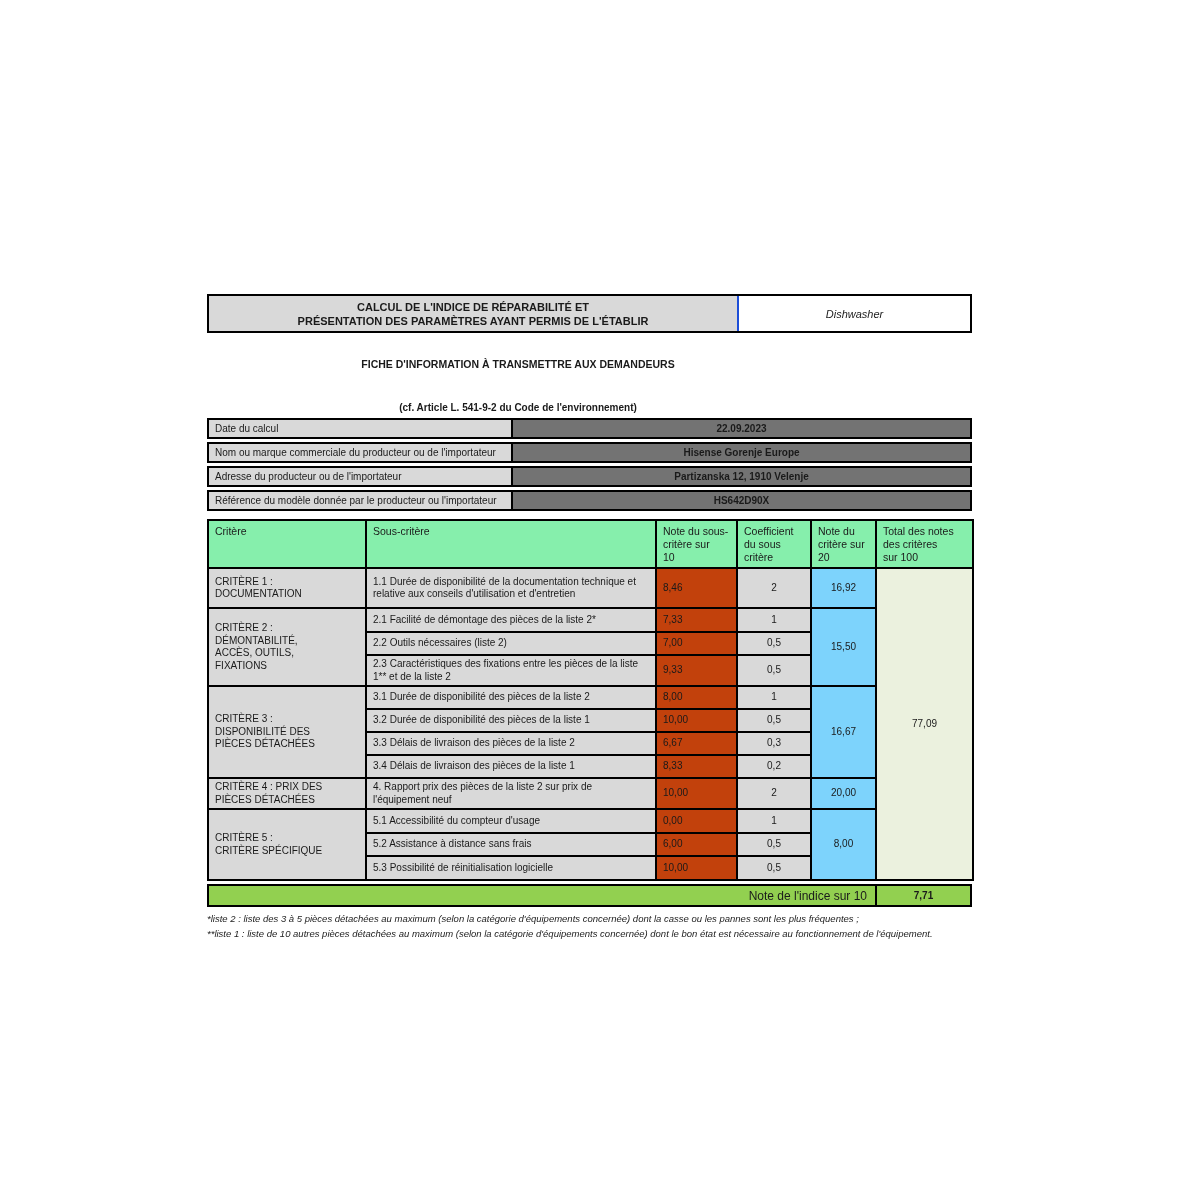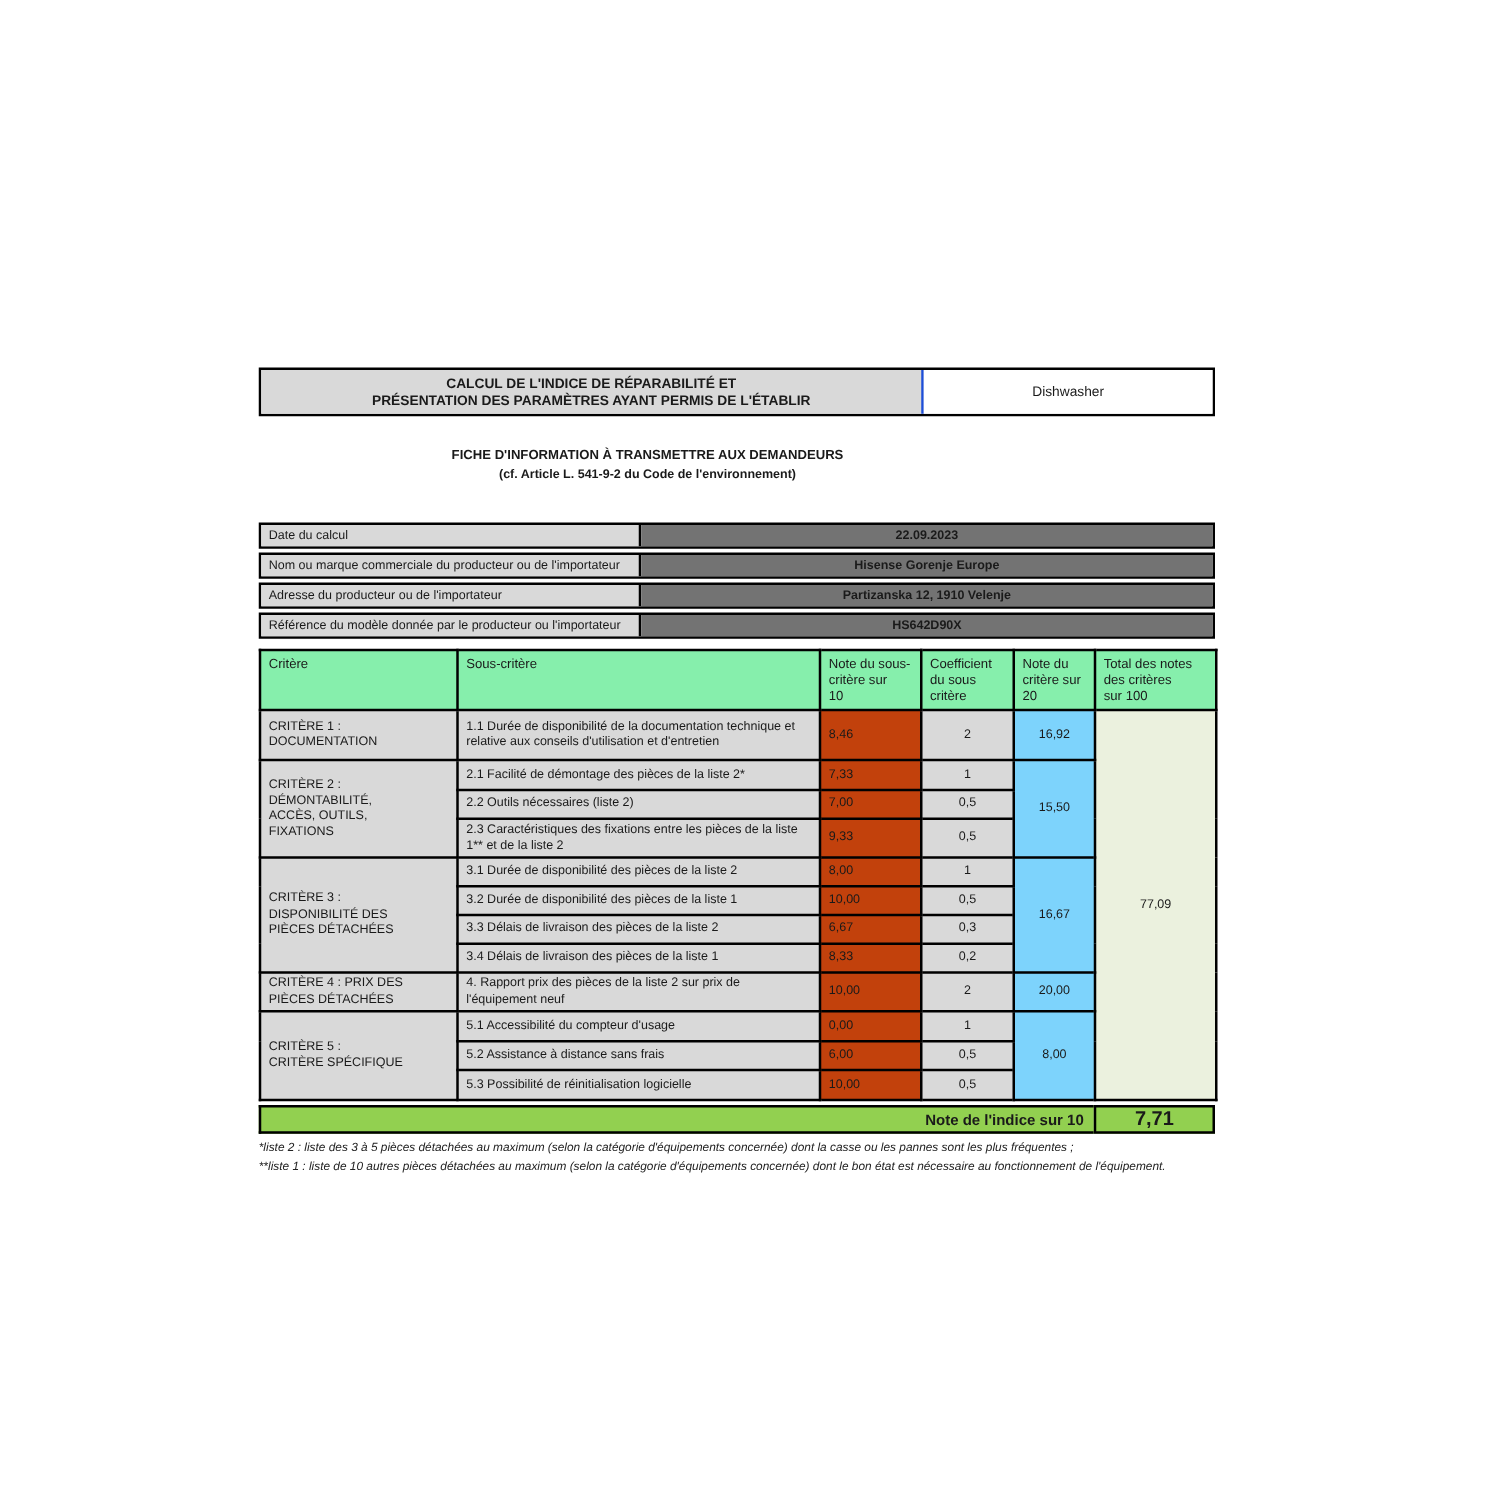--- a/index.html
+++ b/index.html
@@ -7,26 +7,26 @@
     font-family: "Liberation Sans", sans-serif; color: #1a1a1a; }
   .page { position: relative; width: 1200px; height: 1200px; overflow: hidden; }
 
   
   .title-box { position: absolute; left: 207px; top: 294px; width: 765px; height: 39px;
     display: flex; border: 2px solid #000; }
   .title-left { width: 530px; background: #d9d9d9; border-right: 2px solid #1d4ed8;
     display: flex; align-items: center; justify-content: center; text-align: center;
     font-size: 11px; font-weight: 700; line-height: 14px; white-space: pre-line; padding: 2px 10px; }
   .title-right { flex: 1; background: #ffffff; display: flex; align-items: center;
-    justify-content: center; font-size: 11px; }
+    justify-content: center; font-size: 11px; font-style: italic; }
 
   
   .subtitle { position: absolute; left: 207px; top: 357px; width: 622px;
     text-align: center; font-weight: 700; font-size: 10.5px; line-height: 15px; }
-  .subtitle .sub-line2 { font-size: 10px; }
+  .subtitle .sub-line2 { font-size: 10px; margin-top: 28px; }
 
   
   .info-table { position: absolute; left: 207px; top: 418px; width: 765px; }
   .info-row { display: flex; height: 21px; margin-bottom: 3px; border: 2px solid #000; }
   .info-label { width: 304px; background: #d9d9d9; border-right: 2px solid #000;
     font-size: 10px; display: flex; align-items: center; padding: 0 6px; }
   .info-value { flex: 1; background: #737373; font-size: 10px; font-weight: 700;
     display: flex; align-items: center; justify-content: center; }
 
   
@@ -40,23 +40,23 @@
   .main-table .sub  { background: #d9d9d9; }
   .main-table .note { background: #c2410c; text-align: left; }
   .main-table .coeff { background: #d9d9d9; text-align: center; }
   .main-table .score20 { background: #7dd3fc; text-align: center; }
   .main-table .total { background: #ebf1de; text-align: center; }
 
   
   .index-row { position: absolute; left: 207px; top: 884px; width: 765px; height: 23px; display: flex; }
   .index-label { width: 668px; background: #92d050; border: 2px solid #000; border-right: none;
     display: flex; align-items: center; justify-content: flex-end; padding-right: 8px;
-    font-size: 12px; font-weight: 700; }
+    font-size: 12px; font-weight: 400; }
   .index-value { width: 97px; background: #92d050; border: 2px solid #000;
-    display: flex; align-items: center; justify-content: center; font-size: 16px; font-weight: 700; }
+    display: flex; align-items: center; justify-content: center; font-size: 10px; font-weight: 700; }
 
   
   .footnotes { position: absolute; left: 207px; top: 911px; width: 790px;
     font-size: 9.5px; font-style: italic; line-height: 15px; color: #222; }
 </style>
 </head>
 <body>
 
 <div class="page">
 

